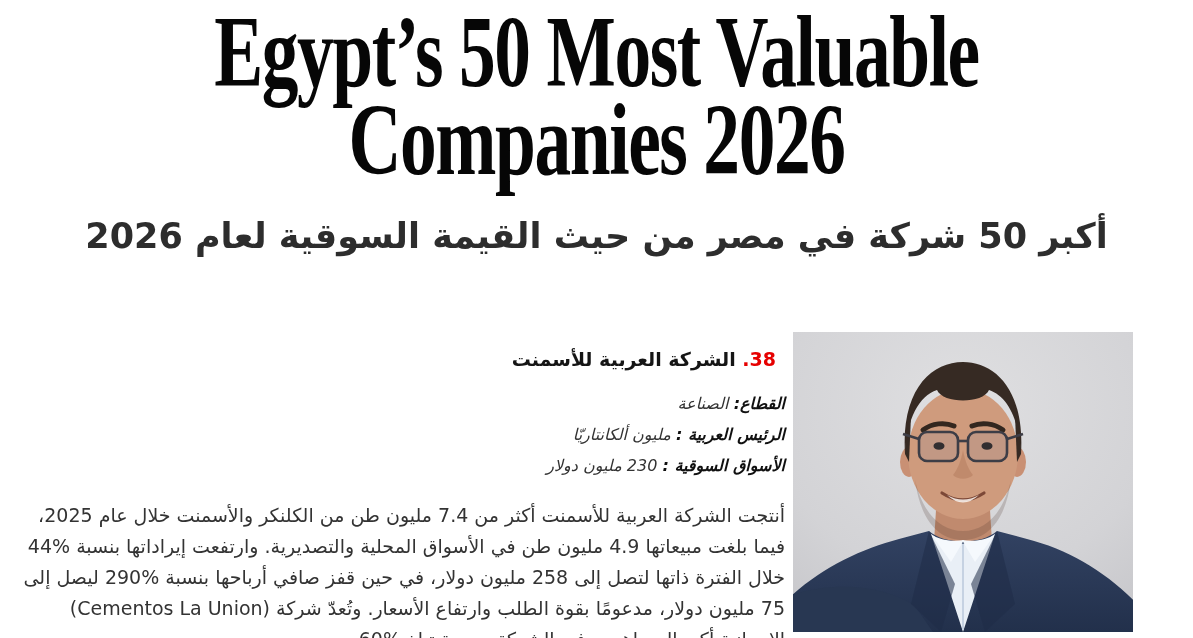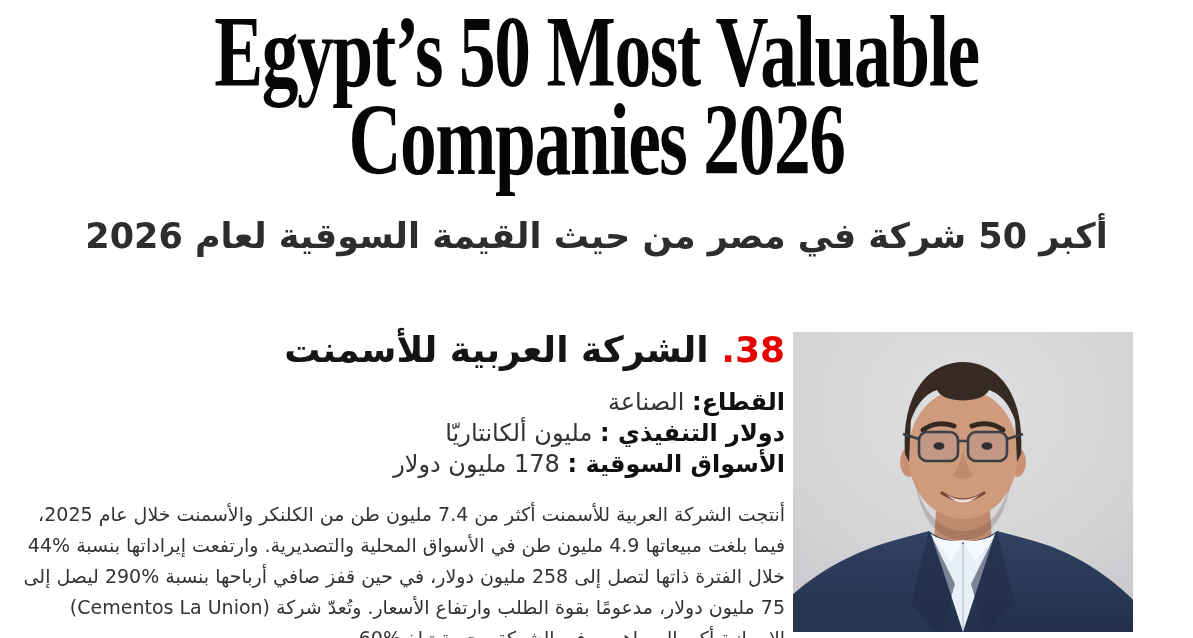--- a/index.html
+++ b/index.html
@@ -35,28 +35,28 @@
     gap:8px;
     align-items:flex-start;
   }
   .text-col{
     flex:1;
     font-family:"DejaVu Sans",sans-serif;
     text-align:right;
     padding-top:2px;
   }
   .entry-heading{
-    font-size:36px;
+    font-size:19px;
     font-weight:700;
     line-height:36px;
     color:#151515;
-    margin:0;
+    margin:9px;
   }
   .rank{color:#e60000;}
-  .meta{margin-top:19px;font-size:24px;line-height:31px;color:#222;}
+  .meta{margin-top:11px;font-size:16px;line-height:31px;color:#222;font-style:italic;}
   .meta .lbl{font-weight:700;color:#101010;}
   .meta .val{font-weight:400;color:#333;}
   .body-par{
     font-size:19px;
     line-height:31px;
     color:#333;
   }
 
   
   .photo{
@@ -137,20 +137,20 @@
       <path d="M149,161 Q170,175 191,161" stroke="#7c4837" stroke-width="3.2" fill="none" stroke-linecap="round"></path>
       <path d="M154,163 Q170,172 186,163 Q170,178 154,163 Z" fill="#fdf7f2" opacity="0.85"></path>
     </svg>
   </div>
 
   <div class="text-col">
     <h2 class="entry-heading"><span class="rank">38.</span> <span>الشركة العربية للأسمنت</span></h2>
 
     <div class="meta">
       <div><span class="lbl">القطاع:</span> <span class="val">الصناعة</span></div>
-      <div><span class="lbl">دولار التنفيذي :</span> <span class="val">مليون ألكانتاريّا</span></div>
-      <div><span class="lbl">الأسواق السوقية :</span> <span class="val">178 مليون دولار</span></div>
+      <div><span class="lbl">الرئيس العربية :</span> <span class="val">مليون ألكانتاريّا</span></div>
+      <div><span class="lbl">الأسواق السوقية :</span> <span class="val">230 مليون دولار</span></div>
     </div>
 
     <p class="body-par">أنتجت الشركة العربية للأسمنت أكثر من 7.4 مليون طن من الكلنكر والأسمنت خلال عام 2025، فيما بلغت مبيعاتها 4.9 مليون طن في الأسواق المحلية والتصديرية. وارتفعت إيراداتها بنسبة %44 خلال الفترة ذاتها لتصل إلى 258 مليون دولار، في حين قفز صافي أرباحها بنسبة %290 ليصل إلى 75 مليون دولار، مدعومًا بقوة الطلب وارتفاع الأسعار. وتُعدّ شركة (Cementos La Union) الإسبانية أكبر المساهمين في الشركة، بحصة تبلغ %60.</p>
   </div>
 
 </div>
 
 </body></html>

